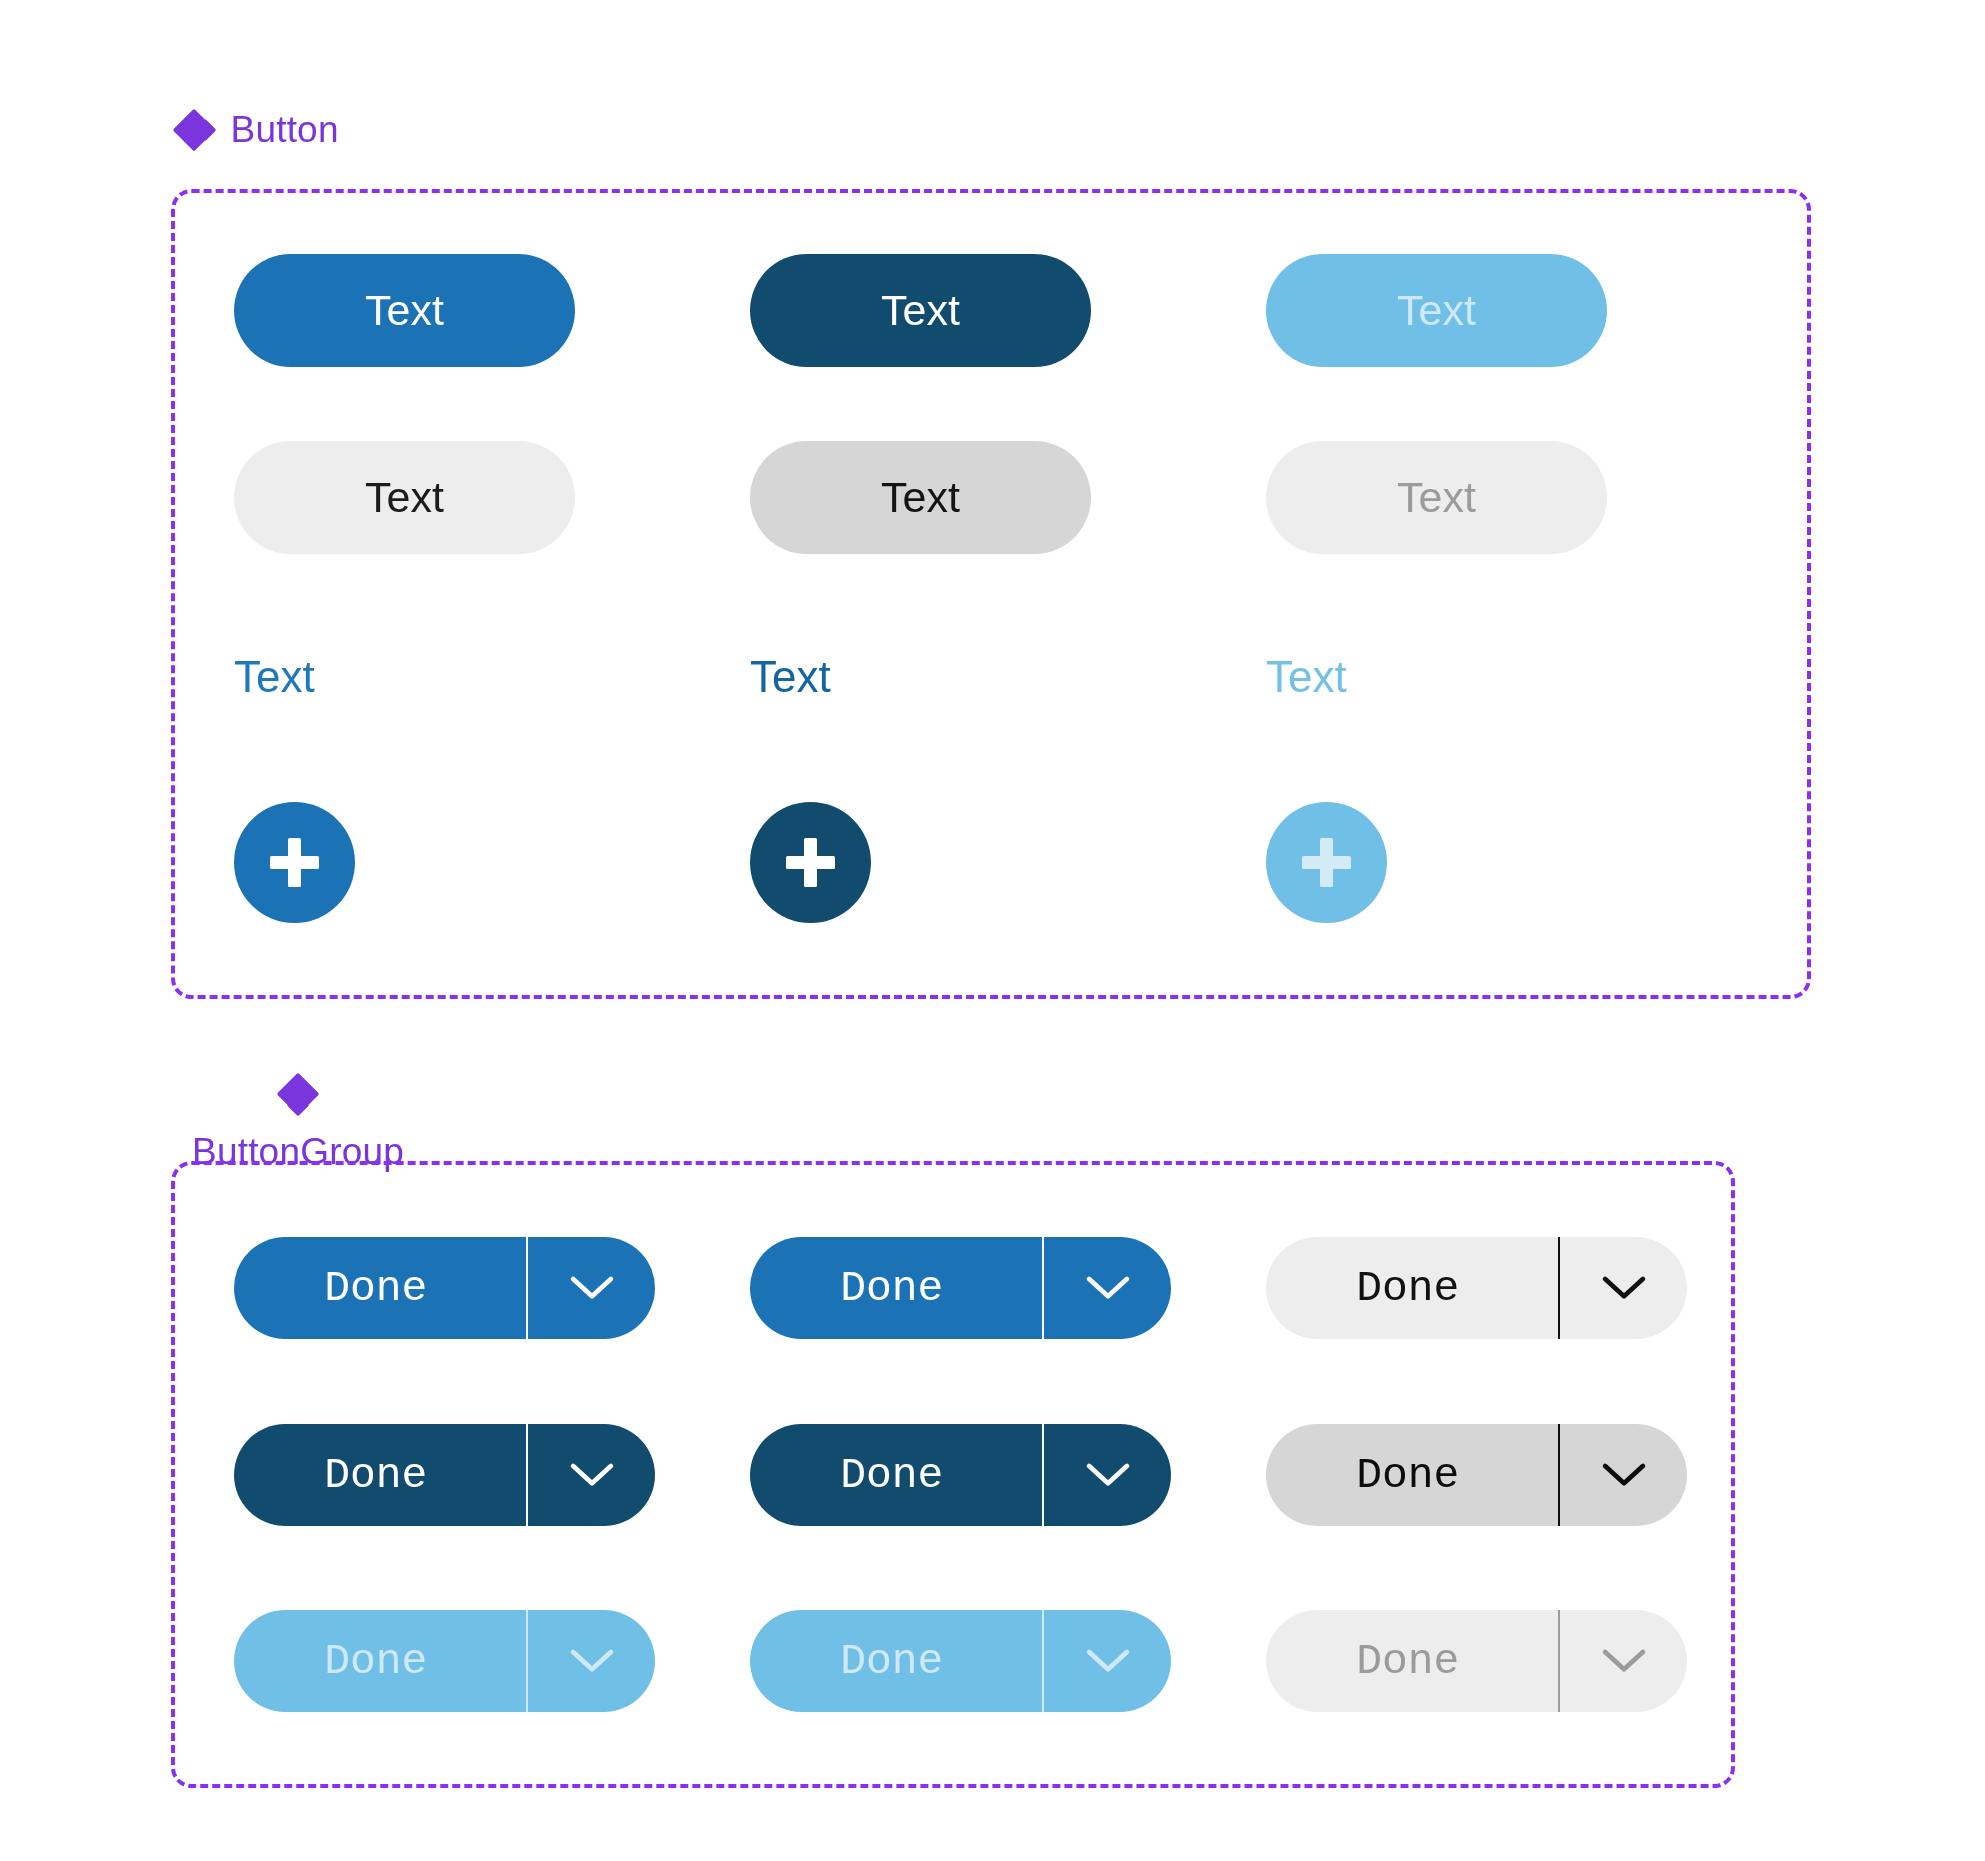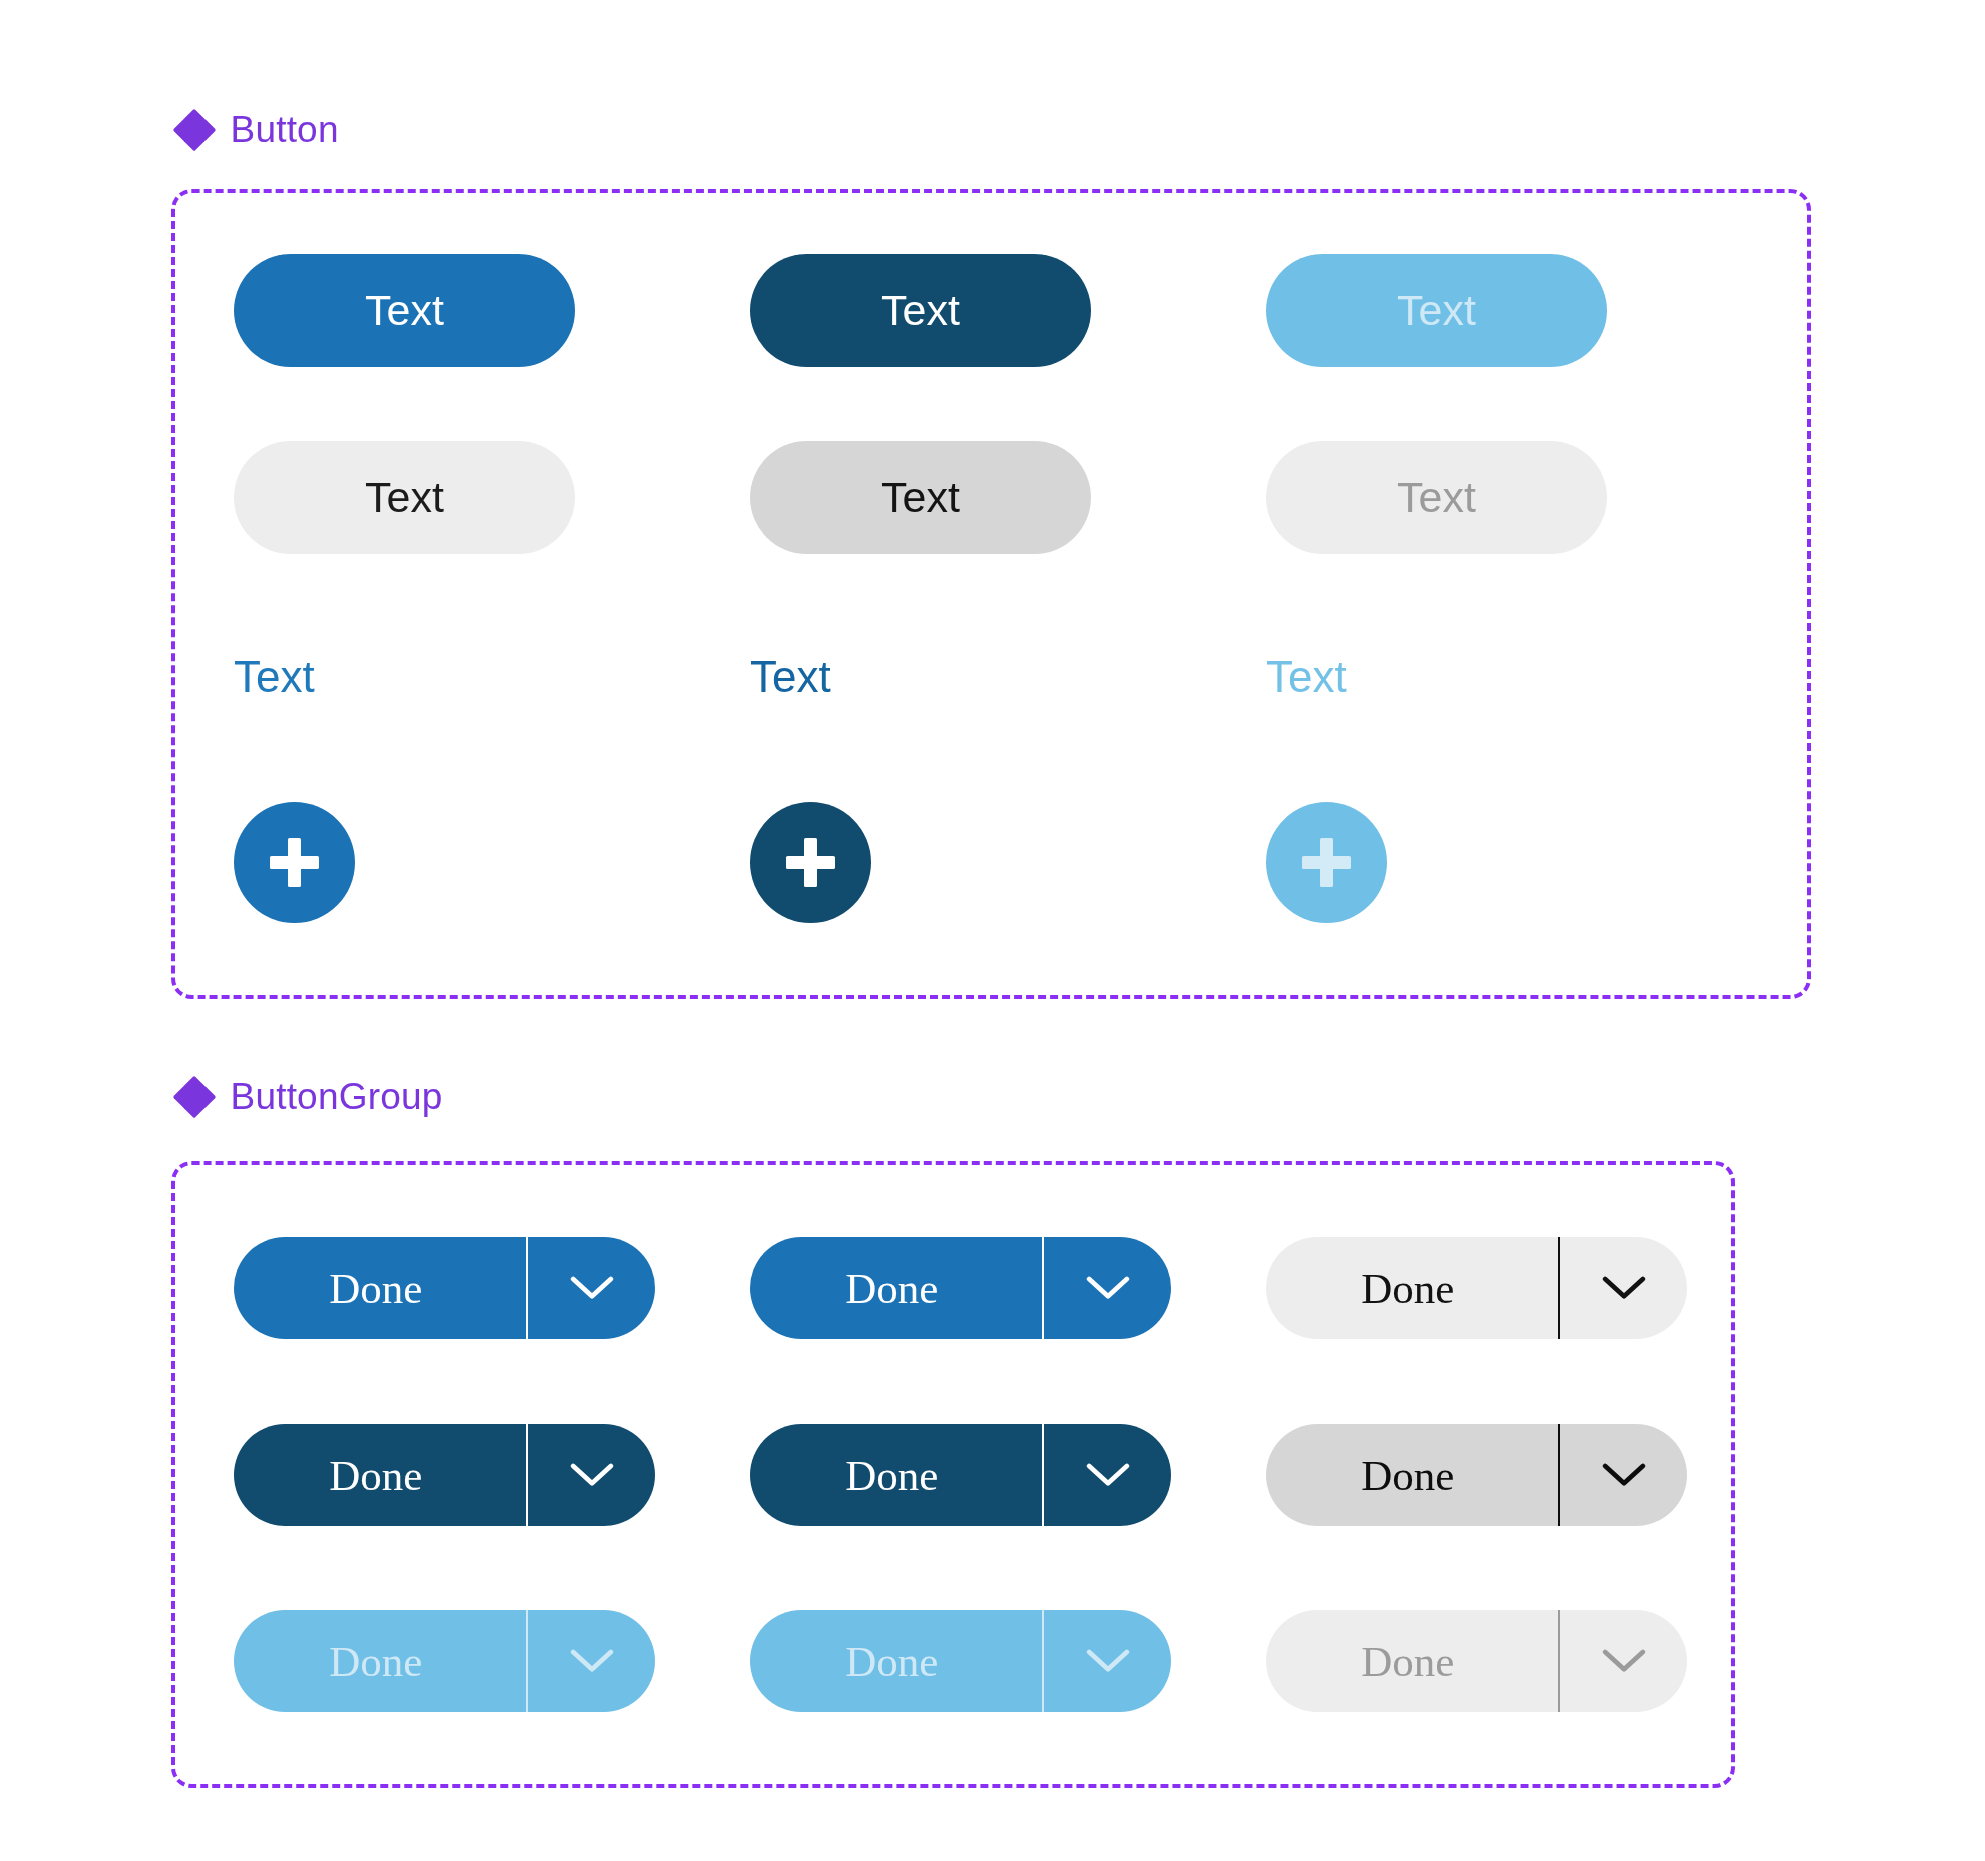--- a/index.html
+++ b/index.html
@@ -157,21 +157,21 @@
   }
   .bg-main {
     flex: 1 1 auto;
     display: flex;
     align-items: center;
     justify-content: center;
     font-size: 43px;
     border: none;
     background: transparent;
     color: inherit;
-    font-family: Liberation Serif, serif;
+    font-family: Liberation Mono, monospace;
     cursor: pointer;
     padding: 0 8px 0 0;
   }
   .bg-divider {
     flex: 0 0 auto;
     width: 2.4px;
     align-self: stretch;
   }
   .bg-arrow {
     flex: 0 0 auto;
@@ -273,21 +273,21 @@
         <span class="plus-icon"></span>
       </button>
     </div>
     <div class="cell">
       <button class="btn btn-fab fab-light">
         <span class="plus-icon"></span>
       </button>
     </div>
   </div>
 
-  <div class="section-header" style="left:176px; top:1076px;">
+  <div class="section-header" style="left:192px; top:1076px;flex-direction:column;">
     <span class="figma-diamond-icon">
       <span class="d-top"></span>
         <span class="d-left"></span>
         <span class="d-right"></span>
         <span class="d-bottom"></span>
     </span>
     <span class="section-title">ButtonGroup</span>
   </div>
 
   <div class="dashed-frame" style="left:171px; top:1161px; width:1564px; height:627px;"></div>

